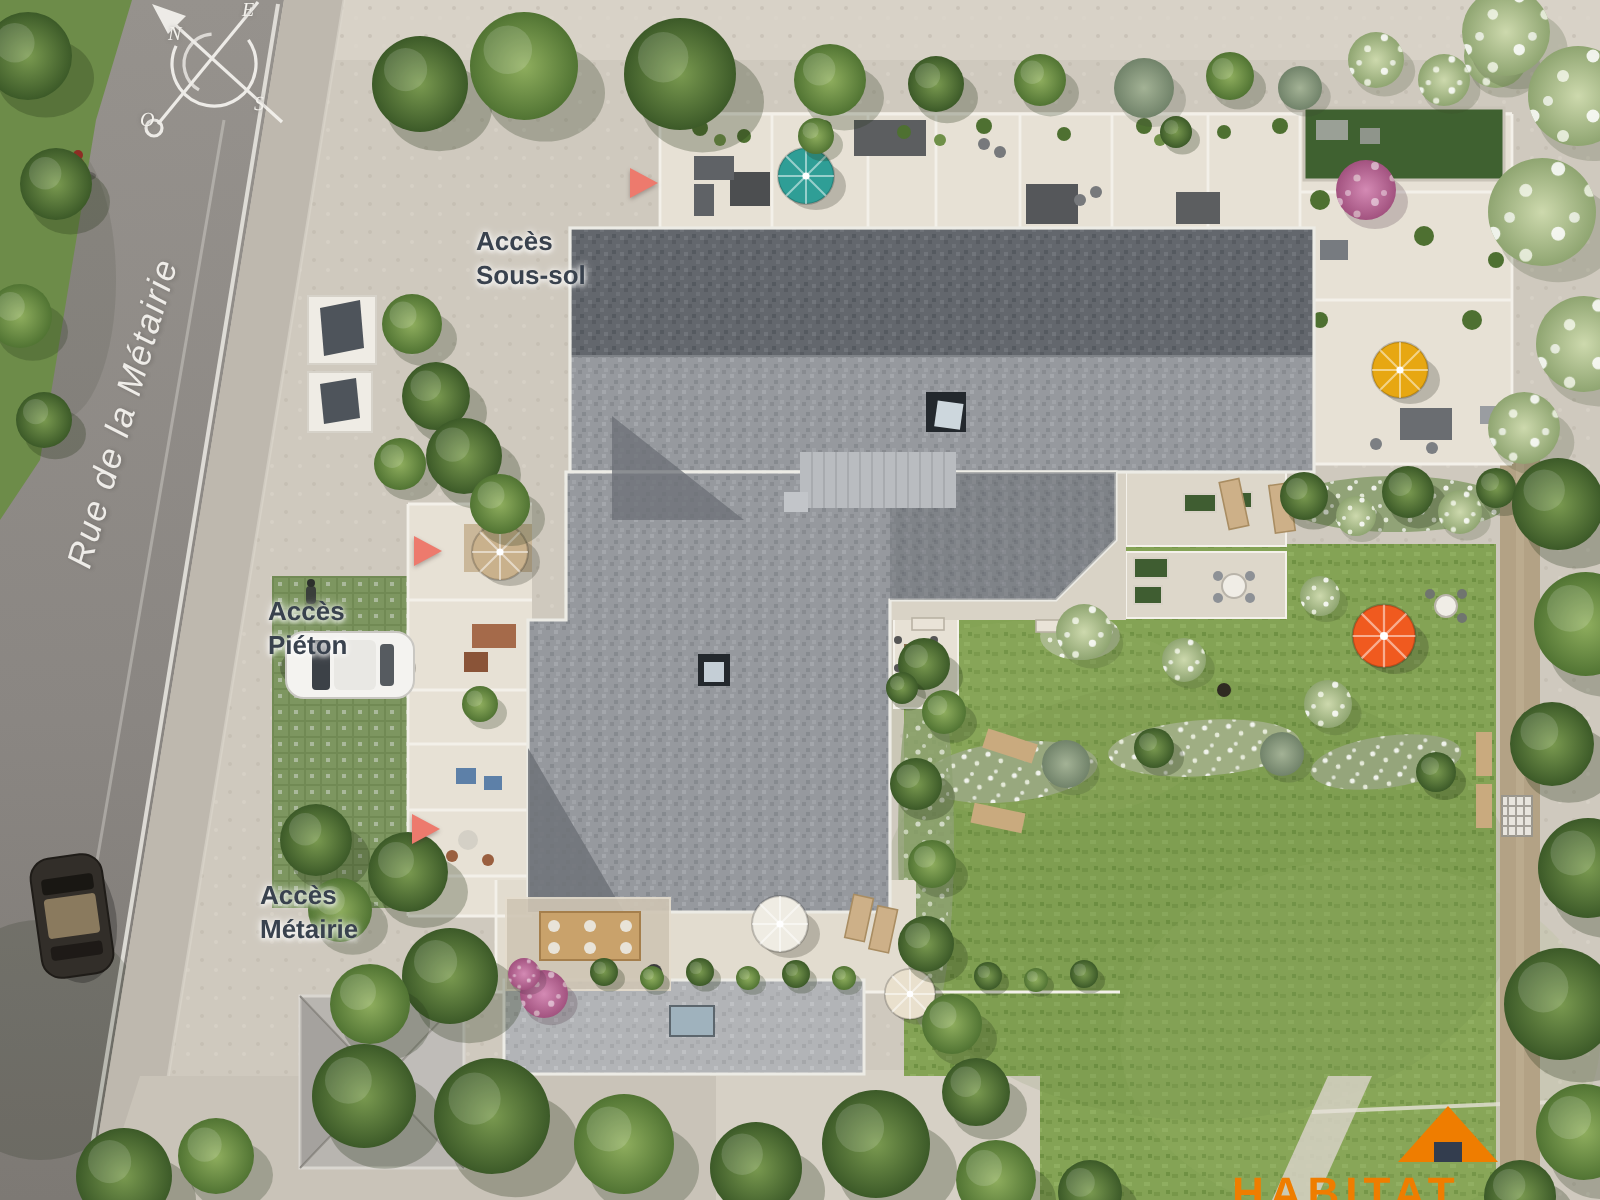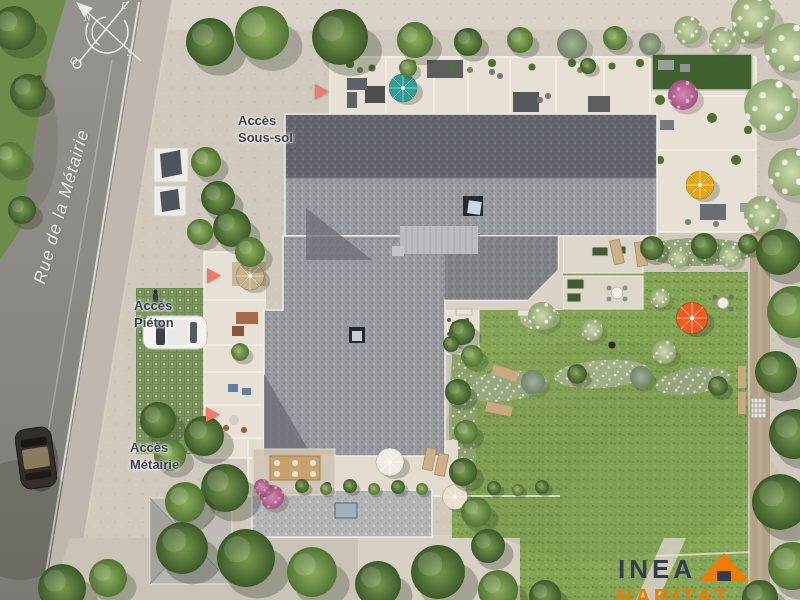--- a/index.html
+++ b/index.html
@@ -502,21 +502,20 @@
 
 <div class="ov lbl" style="left:130px;top:395px;width:96px">
   <div>Accès</div>
   <div>Métairie</div>
 </div>
 <svg class="arrow" style="left:205px;top:406px" width="16" height="17">
   <polygon points="1,1 15,8.5 1,16" fill="#ed7a6d"></polygon>
 </svg>
 
 <div class="ov" style="left:612px;top:550px;width:160px;height:60px">
-  <span class="logo-name" style="position:absolute;left:6px;top:6px">INEA</span>
   <svg style="position:absolute;left:86px;top:2px" width="52" height="30">
     <polygon points="26,1 51,29 1,29" fill="#ef7d00"></polygon>
     <rect x="19" y="19" width="14" height="10" fill="#333d4e"></rect>
   </svg>
   <span class="logo-sub" style="position:absolute;left:4px;top:36px">HABITAT</span>
 </div>
 
 </div>
 
 </body></html>

